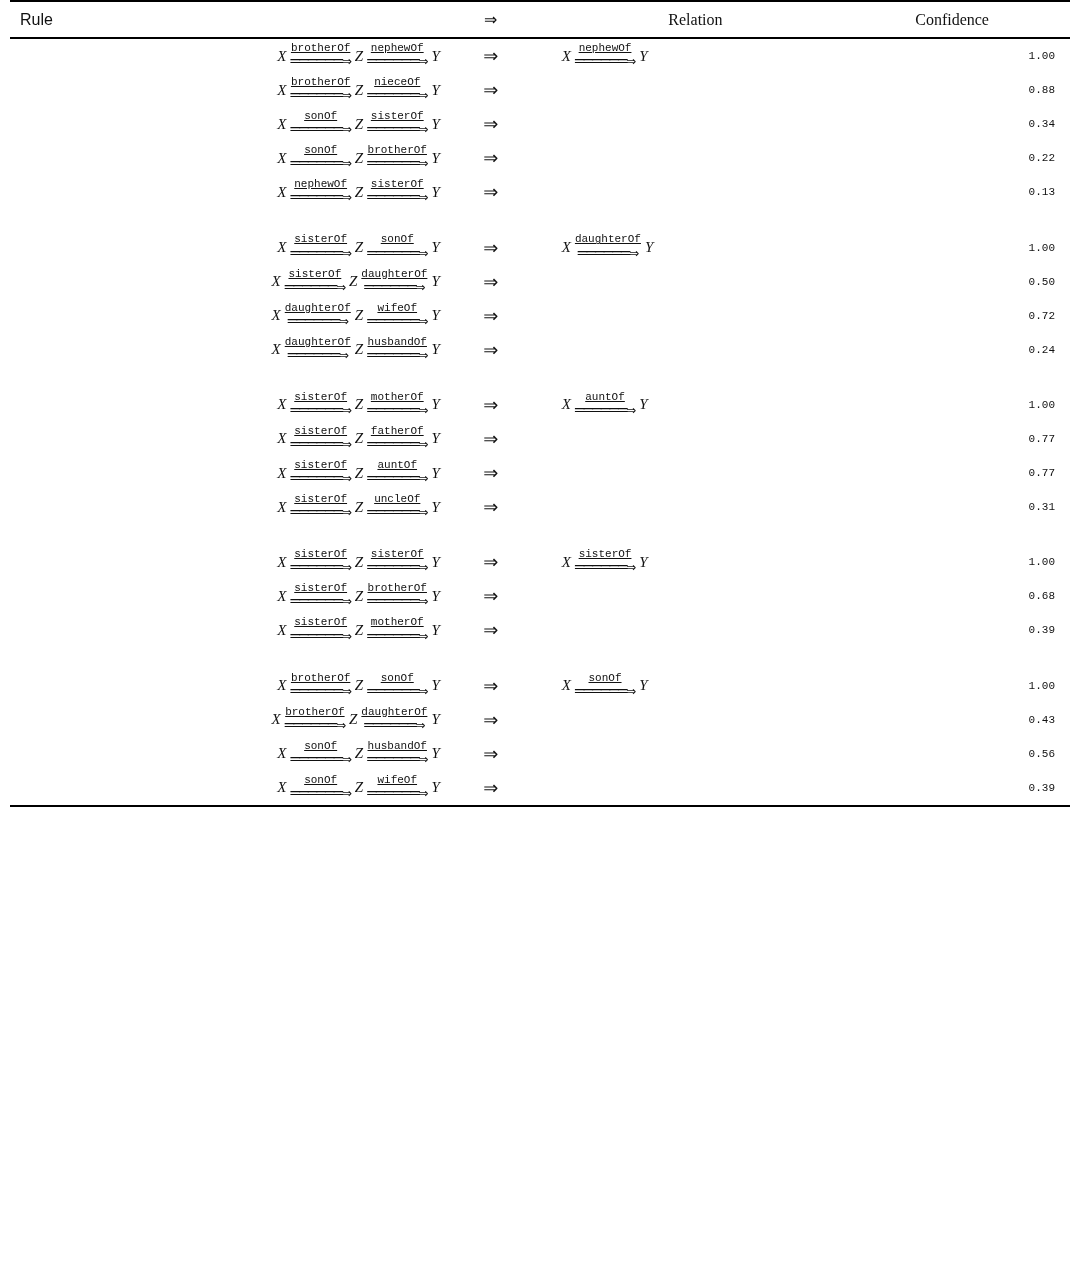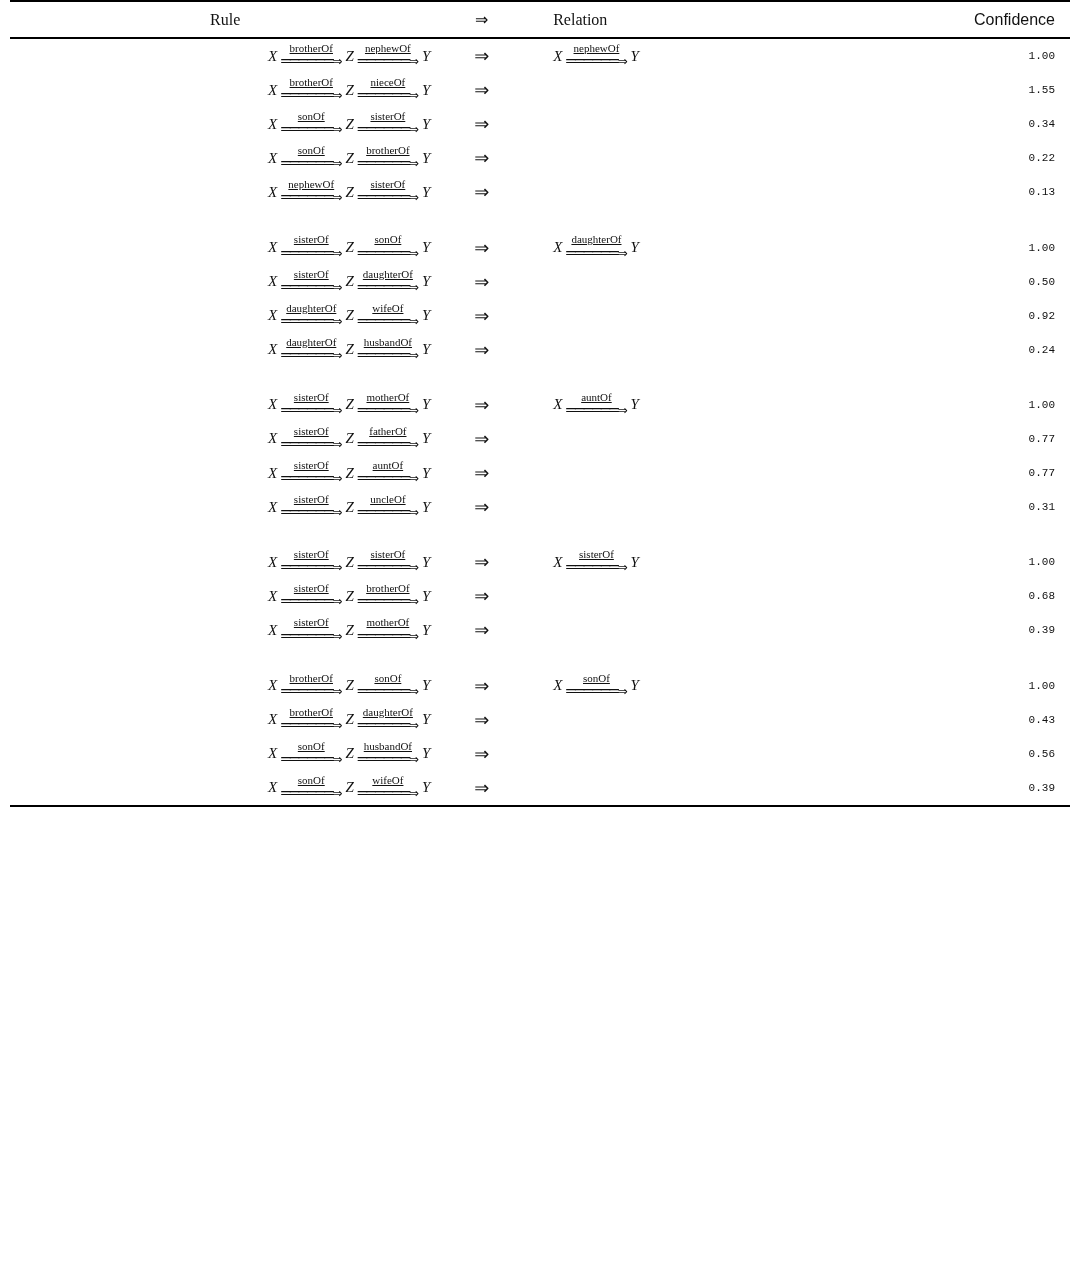--- a/index.html
+++ b/index.html
@@ -23,24 +23,24 @@
       border-top: 2.5px solid #000;
       border-bottom: 2px solid #000;
     }
     th {
       font-weight: normal;
       font-size: 16px;
       padding: 8px 10px 8px 10px;
       font-family: 'Times New Roman', serif;
       font-style: italic;
     }
-    th.col-rule { text-align: center; font-style: normal; font-family: Liberation Serif, serif; }
+    th.col-rule { text-align: left; font-style: normal; font-family: Liberation Sans, sans-serif; }
     th.col-implies { text-align: center; font-style: normal; }
-    th.col-relation { text-align: left; font-style: normal; font-family: 'Times New Roman', serif; padding-left: 30px; }
-    th.col-confidence { text-align: right; font-style: normal; font-family: Liberation Sans, sans-serif; padding-right: 15px; }
+    th.col-relation { text-align: center; font-style: normal; font-family: 'Times New Roman', serif; padding-left: 30px; }
+    th.col-confidence { font-style: normal; font-family: Liberation Serif, serif; padding-right: 15px; }
 
     td {
       padding: 3px 10px;
       vertical-align: middle;
     }
     td.col-rule { text-align: right; }
     td.col-implies { text-align: center; font-size: 18px; }
     td.col-relation { text-align: left; padding-left: 30px; }
     td.col-confidence { text-align: right; padding-right: 15px; font-size: 11px; }
     .group-first td {
@@ -61,21 +61,21 @@
       font-size: 15px;
     }
     .rel-arrow {
       display: inline-flex;
       flex-direction: column;
       align-items: center;
       margin: 0 2px;
     }
     .rel-label {
       font-size: 11px;
-      font-family: Liberation Serif, serif;
+      font-family: Liberation Mono, monospace;
       text-decoration: underline;
       line-height: 1.1;
       letter-spacing: 0;
     }
     .dbl-arrow {
       font-size: 16px;
       line-height: 1;
       letter-spacing: -1px;
     }
     .implies-sym {
@@ -138,21 +138,21 @@
               </span>
               <span class="var">Z</span>
               <span class="rel-arrow">
                 <span class="rel-label">nieceOf</span>
                 <span class="dbl-arrow">══════⇒</span>
               </span>
               <span class="var">Y</span>
             </span></td>
           <td class="col-implies"><span class="implies-sym">⇒</span></td>
           <td class="col-relation"></td>
-          <td class="col-confidence">1.55</td>
+          <td class="col-confidence">0.88</td>
         </tr>
         <tr>
           <td class="col-rule"><span class="arrow-expr">
               <span class="var">X</span>
               <span class="rel-arrow">
                 <span class="rel-label">sonOf</span>
                 <span class="dbl-arrow">══════⇒</span>
               </span>
               <span class="var">Z</span>
               <span class="rel-arrow">
@@ -256,21 +256,21 @@
               </span>
               <span class="var">Z</span>
               <span class="rel-arrow">
                 <span class="rel-label">wifeOf</span>
                 <span class="dbl-arrow">══════⇒</span>
               </span>
               <span class="var">Y</span>
             </span></td>
           <td class="col-implies"><span class="implies-sym">⇒</span></td>
           <td class="col-relation"></td>
-          <td class="col-confidence">0.92</td>
+          <td class="col-confidence">0.72</td>
         </tr>
         <tr>
           <td class="col-rule"><span class="arrow-expr">
               <span class="var">X</span>
               <span class="rel-arrow">
                 <span class="rel-label">daughterOf</span>
                 <span class="dbl-arrow">══════⇒</span>
               </span>
               <span class="var">Z</span>
               <span class="rel-arrow">

